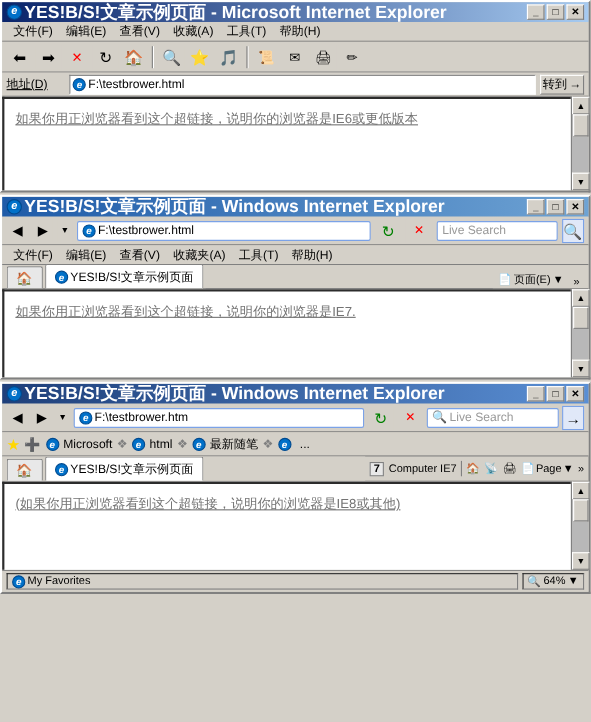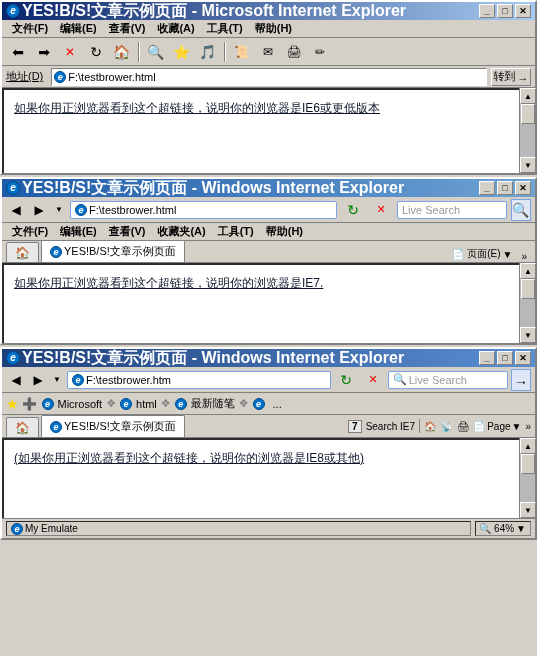--- a/index.html
+++ b/index.html
@@ -74,21 +74,20 @@
       display: flex;
       align-items: center;
       padding: 0 4px;
       border-bottom: 1px solid #808080;
       font-size: 11px;
     }
 
     .menu-item {
       padding: 1px 6px;
       cursor: pointer;
-      font-weight: bold;
     }
 
     
     .toolbar {
       height: 28px;
       background: #d4d0c8;
       display: flex;
       align-items: center;
       padding: 2px 4px;
       gap: 2px;
@@ -120,21 +119,21 @@
       height: 22px;
       background: #d4d0c8;
       display: flex;
       align-items: center;
       padding: 1px 4px;
       border-bottom: 1px solid #808080;
     }
 
     .address-label {
       font-size: 11px;
-      margin-right: 8px;
+      margin-right: 20px;
       white-space: nowrap;
       text-decoration: underline;
     }
 
     .address-input {
       flex: 1;
       height: 18px;
       border: 1px solid;
       border-color: #808080 #ffffff #ffffff #808080;
       background: white;
@@ -152,21 +151,21 @@
       border-color: #ffffff #808080 #808080 #ffffff;
       margin-left: 4px;
       font-size: 11px;
       display: flex;
       align-items: center;
       justify-content: center;
       cursor: pointer;
     }
 
     .link-text {
-      color: #0f172a;
+      color: #737373;
       text-decoration: underline;
       font-size: 12px;
       cursor: pointer;
     }
 
     .nav-bar-ie7 {
       height: 24px;
       background: #d4d0c8;
       display: flex;
       align-items: center;
@@ -543,21 +542,21 @@
     <div class="tabs-bar" style="flex:1; border-bottom:none;">
       <div class="tab" style="font-size:12px;">🏠</div>
       <div class="tab active">
         <span class="small-e">e</span>
         <span>YES!B/S!文章示例页面</span>
       </div>
       <div style="flex:1;"></div>
     </div>
     <div style="display:flex; align-items:center; padding:0 4px; gap:4px; font-size:10px;">
       <span style="background:#e8e8e8; border:1px solid #808080; padding:0 3px; font-weight:bold;">7</span>
-      <span style="cursor:pointer;">Search IE7</span>
+      <span style="cursor:pointer;">Computer IE7</span>
       <span style="width:1px;height:14px;border-left:1px solid #808080;"></span>
       <span style="cursor:pointer;">🏠</span>
       <span style="cursor:pointer;">📡</span>
       <span style="cursor:pointer;">🖨</span>
       <span style="cursor:pointer; display:flex; align-items:center; gap:1px;">
         <span>📄</span>
         <span> Page</span>
         <span>▼</span>
       </span>
       <span>»</span>
@@ -573,21 +572,21 @@
       <div class="scrollbar-track">
         <div class="scrollbar-thumb"></div>
       </div>
       <div class="scrollbar-btn">▼</div>
     </div>
   </div>
 
   <div class="bottom-status">
     <div class="status-zone">
       <span class="small-e">e</span>
-      <span>My Emulate</span>
+      <span>My Favorites</span>
     </div>
     <div style="width:4px;"></div>
     <div style="border:1px inset #808080; height:15px; padding:0 4px; font-size:10px; display:flex; align-items:center; gap:2px; cursor:pointer;">
       <span>🔍</span>
       <span>64%</span>
       <span>▼</span>
     </div>
   </div>
 </div>
 

